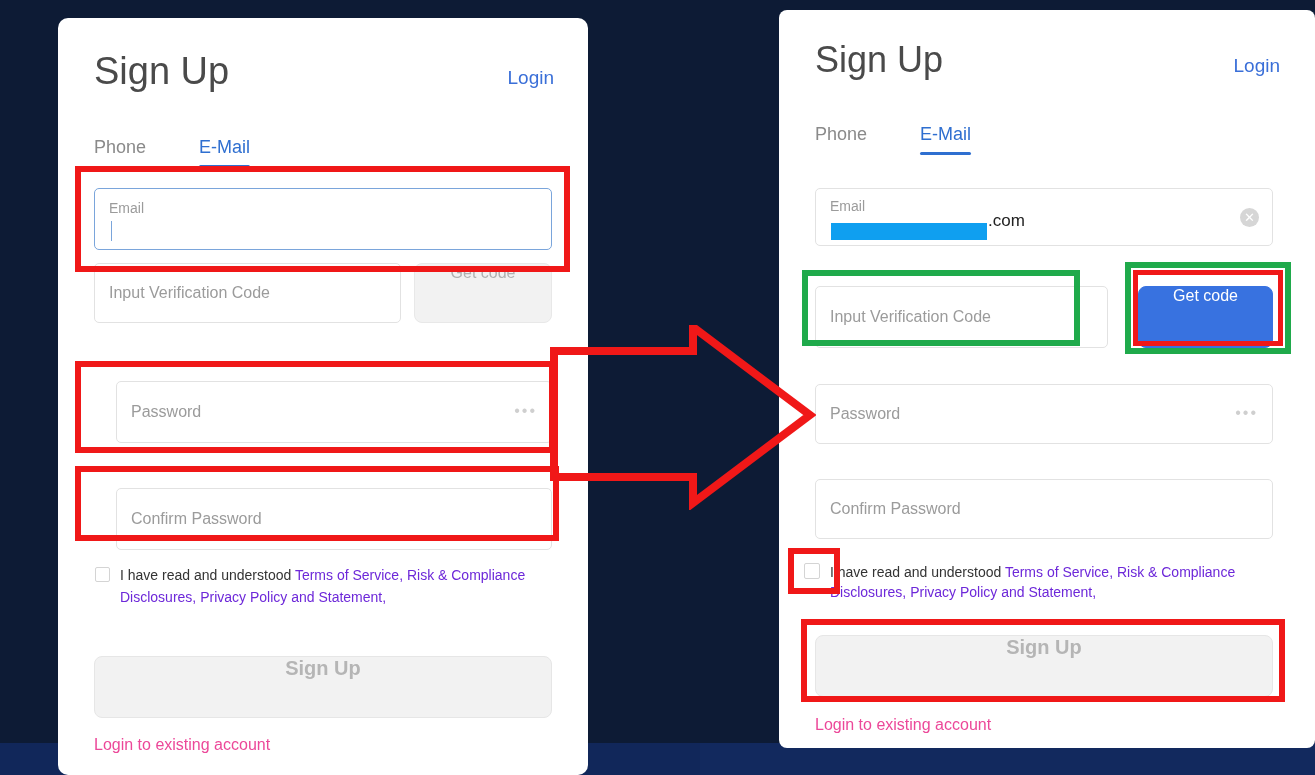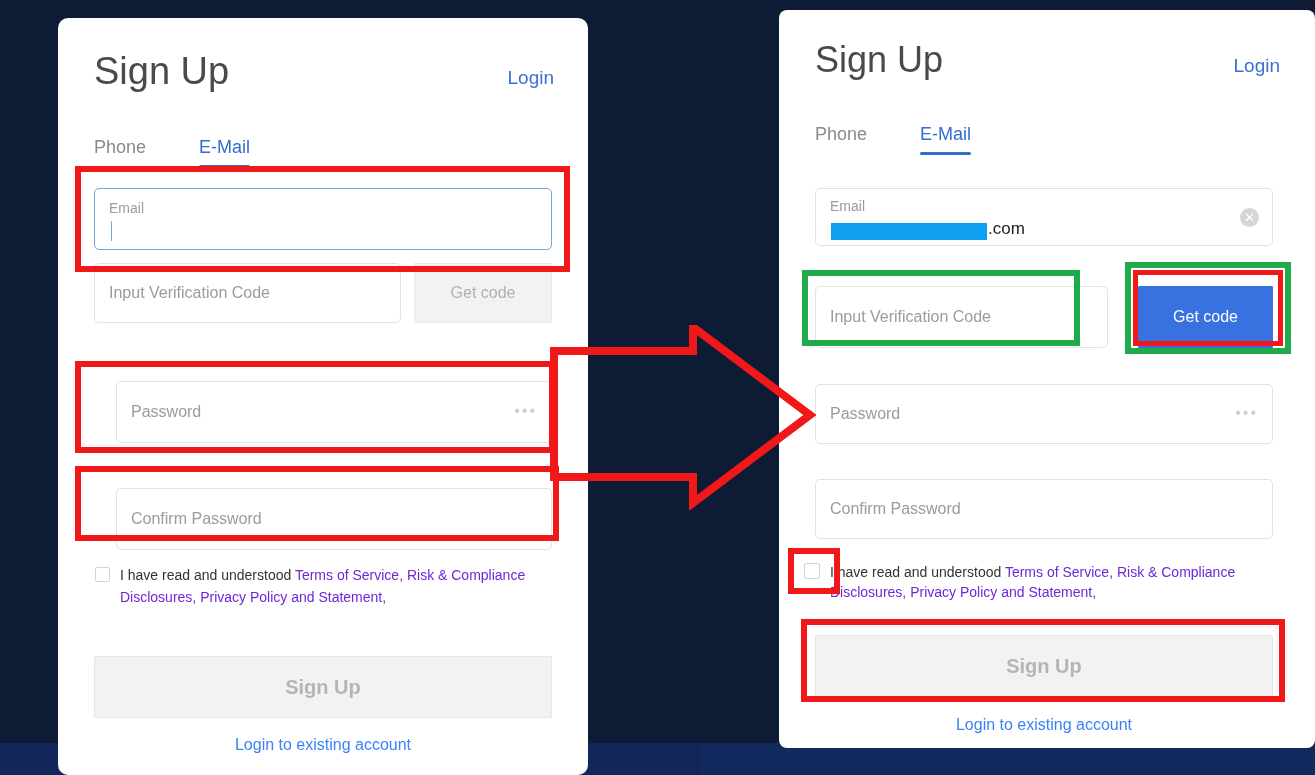--- a/index.html
+++ b/index.html
@@ -71,41 +71,41 @@
   .clear-icon {
     position: absolute; border-radius: 50%;
     background: #d6d6d6; color: #fff;
     display: flex; align-items: center; justify-content: center;
     cursor: pointer;
   }
   .dots { position: absolute; color: #cfcfcf; letter-spacing: 2px; cursor: pointer; }
 
   
   .btn {
-    position: absolute; border-radius: 1px;
-    display: flex; align-items: center; justify-content: center;
+    position: absolute; border-radius: 8px;
+    display: flex; justify-content: center;
     cursor: pointer; border: 1px solid transparent;
   }
   .btn-disabled { background: #f2f2f2; border-color: #e8e8e8; color: #b0b0b0; }
   .btn-primary { background: #3872e0; color: #fff; border-color: #3872e0; }
   .btn-signup {
     background: #f2f2f2; border: 1px solid #e6e6e6; color: #b5b5b5;
     font-weight: bold;
   }
 
   
   .terms { position: absolute; color: #333; }
   .checkbox {
     position: absolute; border: 1px solid #d4d4d4; border-radius: 2px;
     background: #fff; cursor: pointer;
   }
   .lnk { color: #6d28d9; cursor: pointer; }
 
   .bottom-link {
-    position: absolute; color: #3b82f6; text-align: center; cursor: pointer;
+    position: absolute; color: #ec4899; text-align: left; cursor: pointer;
   }
 
   
   .anno { position: absolute; pointer-events: none; }
   .anno-red { border: 6px solid #f01818; }
   .anno-green { border: 6px solid #1faa4b; }
   .anno-red-thin { border: 5px solid #f01818; }
 
   
   .arrow-wrap { position: absolute; left: 548px; top: 325px; width: 268px; height: 185px; }
@@ -178,21 +178,21 @@
     <span class="tab" style="font-size:18px; padding-bottom:10px;">Phone</span>
     <span class="tab active" style="font-size:18px; padding-bottom:10px;">
       <span>E-Mail</span>
       <span class="tab-underline" style="bottom:0;"></span>
     </span>
   </div>
 
   <div class="field" style="left:36px; top:178px; width:458px; height:58px;">
     <span class="field-label" style="left:14px; top:9px; font-size:14px;">Email</span>
     <span class="redact-bar" style="left:15px; top:34px; width:156px; height:17px;"></span>
-    <span class="redact-suffix" style="left:172px; top:30px; font-size:17px;">.com</span>
+    <span class="redact-suffix" style="left:172px; top:22px; font-size:17px;">.com</span>
     <span class="clear-icon" style="right:13px; top:19px; width:19px; height:19px; font-size:13px;">✕</span>
   </div>
 
   <div class="field" style="left:36px; top:276px; width:293px; height:62px;">
     <span class="field-label" style="left:14px; top:21px; font-size:16px;">Input Verification Code</span>
   </div>
 
   <div class="btn btn-primary" style="left:359px; top:276px; width:135px; height:62px; font-size:16px;">
     <span>Get code</span>
   </div>

